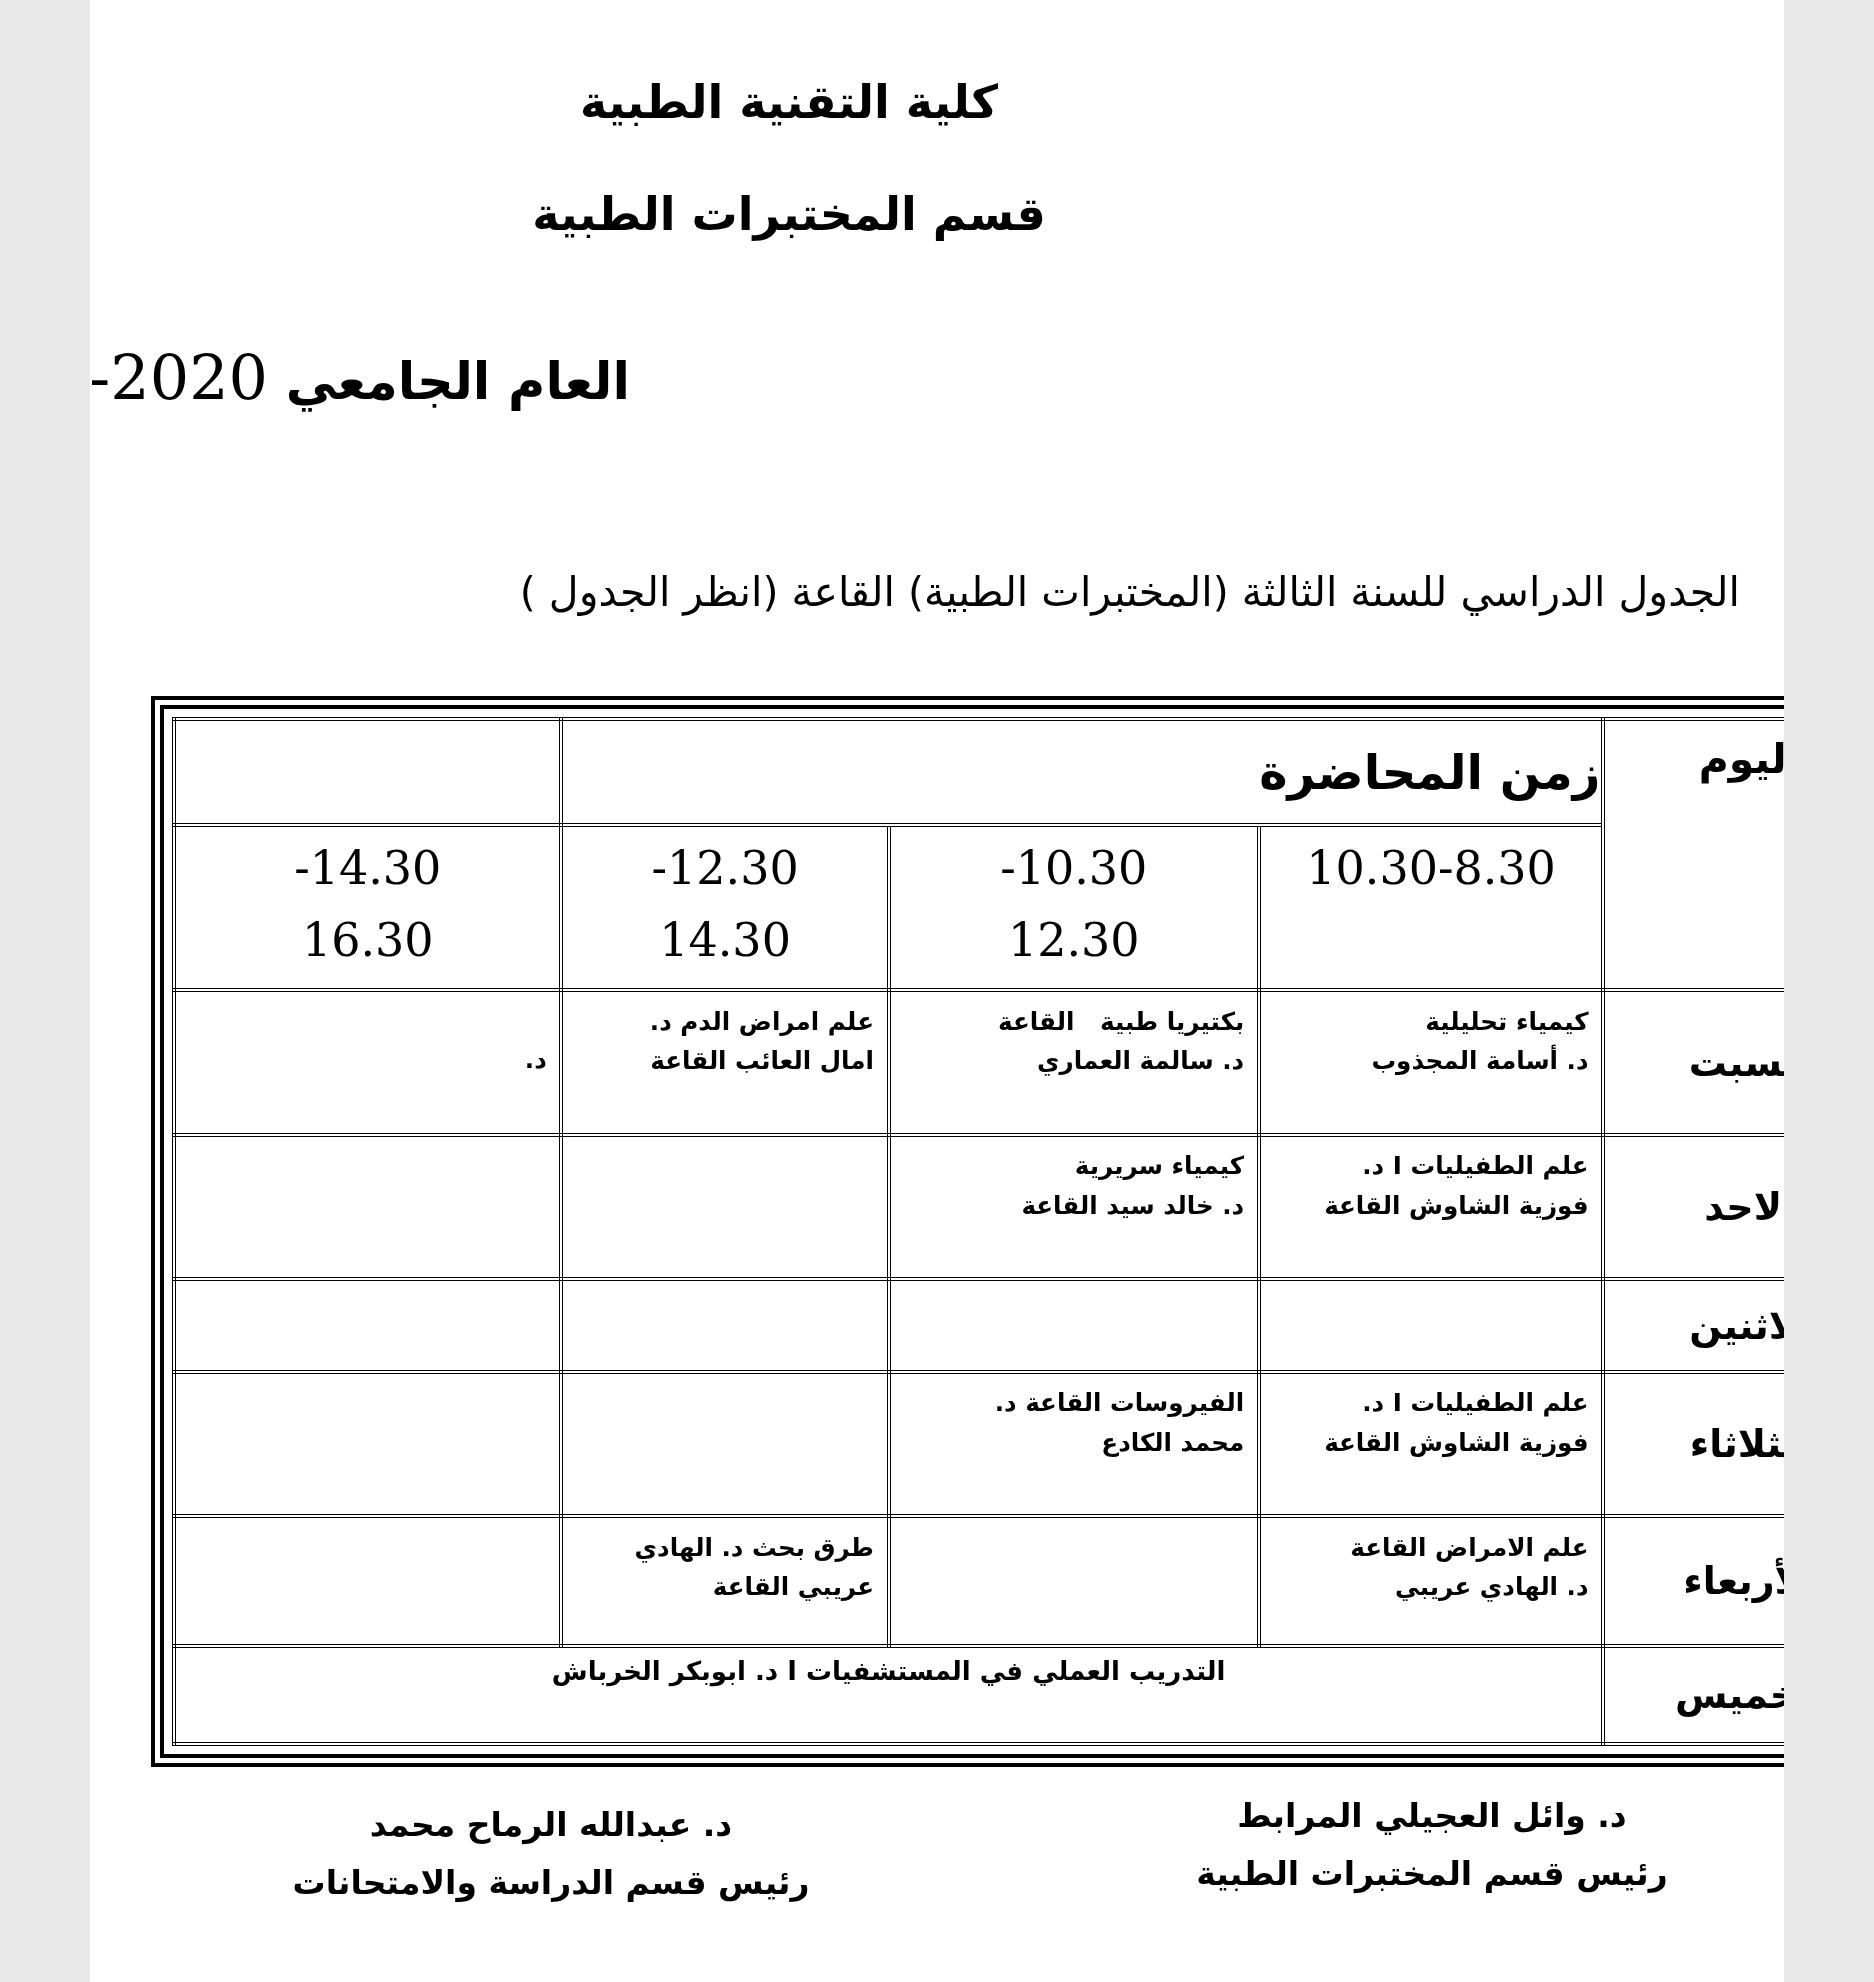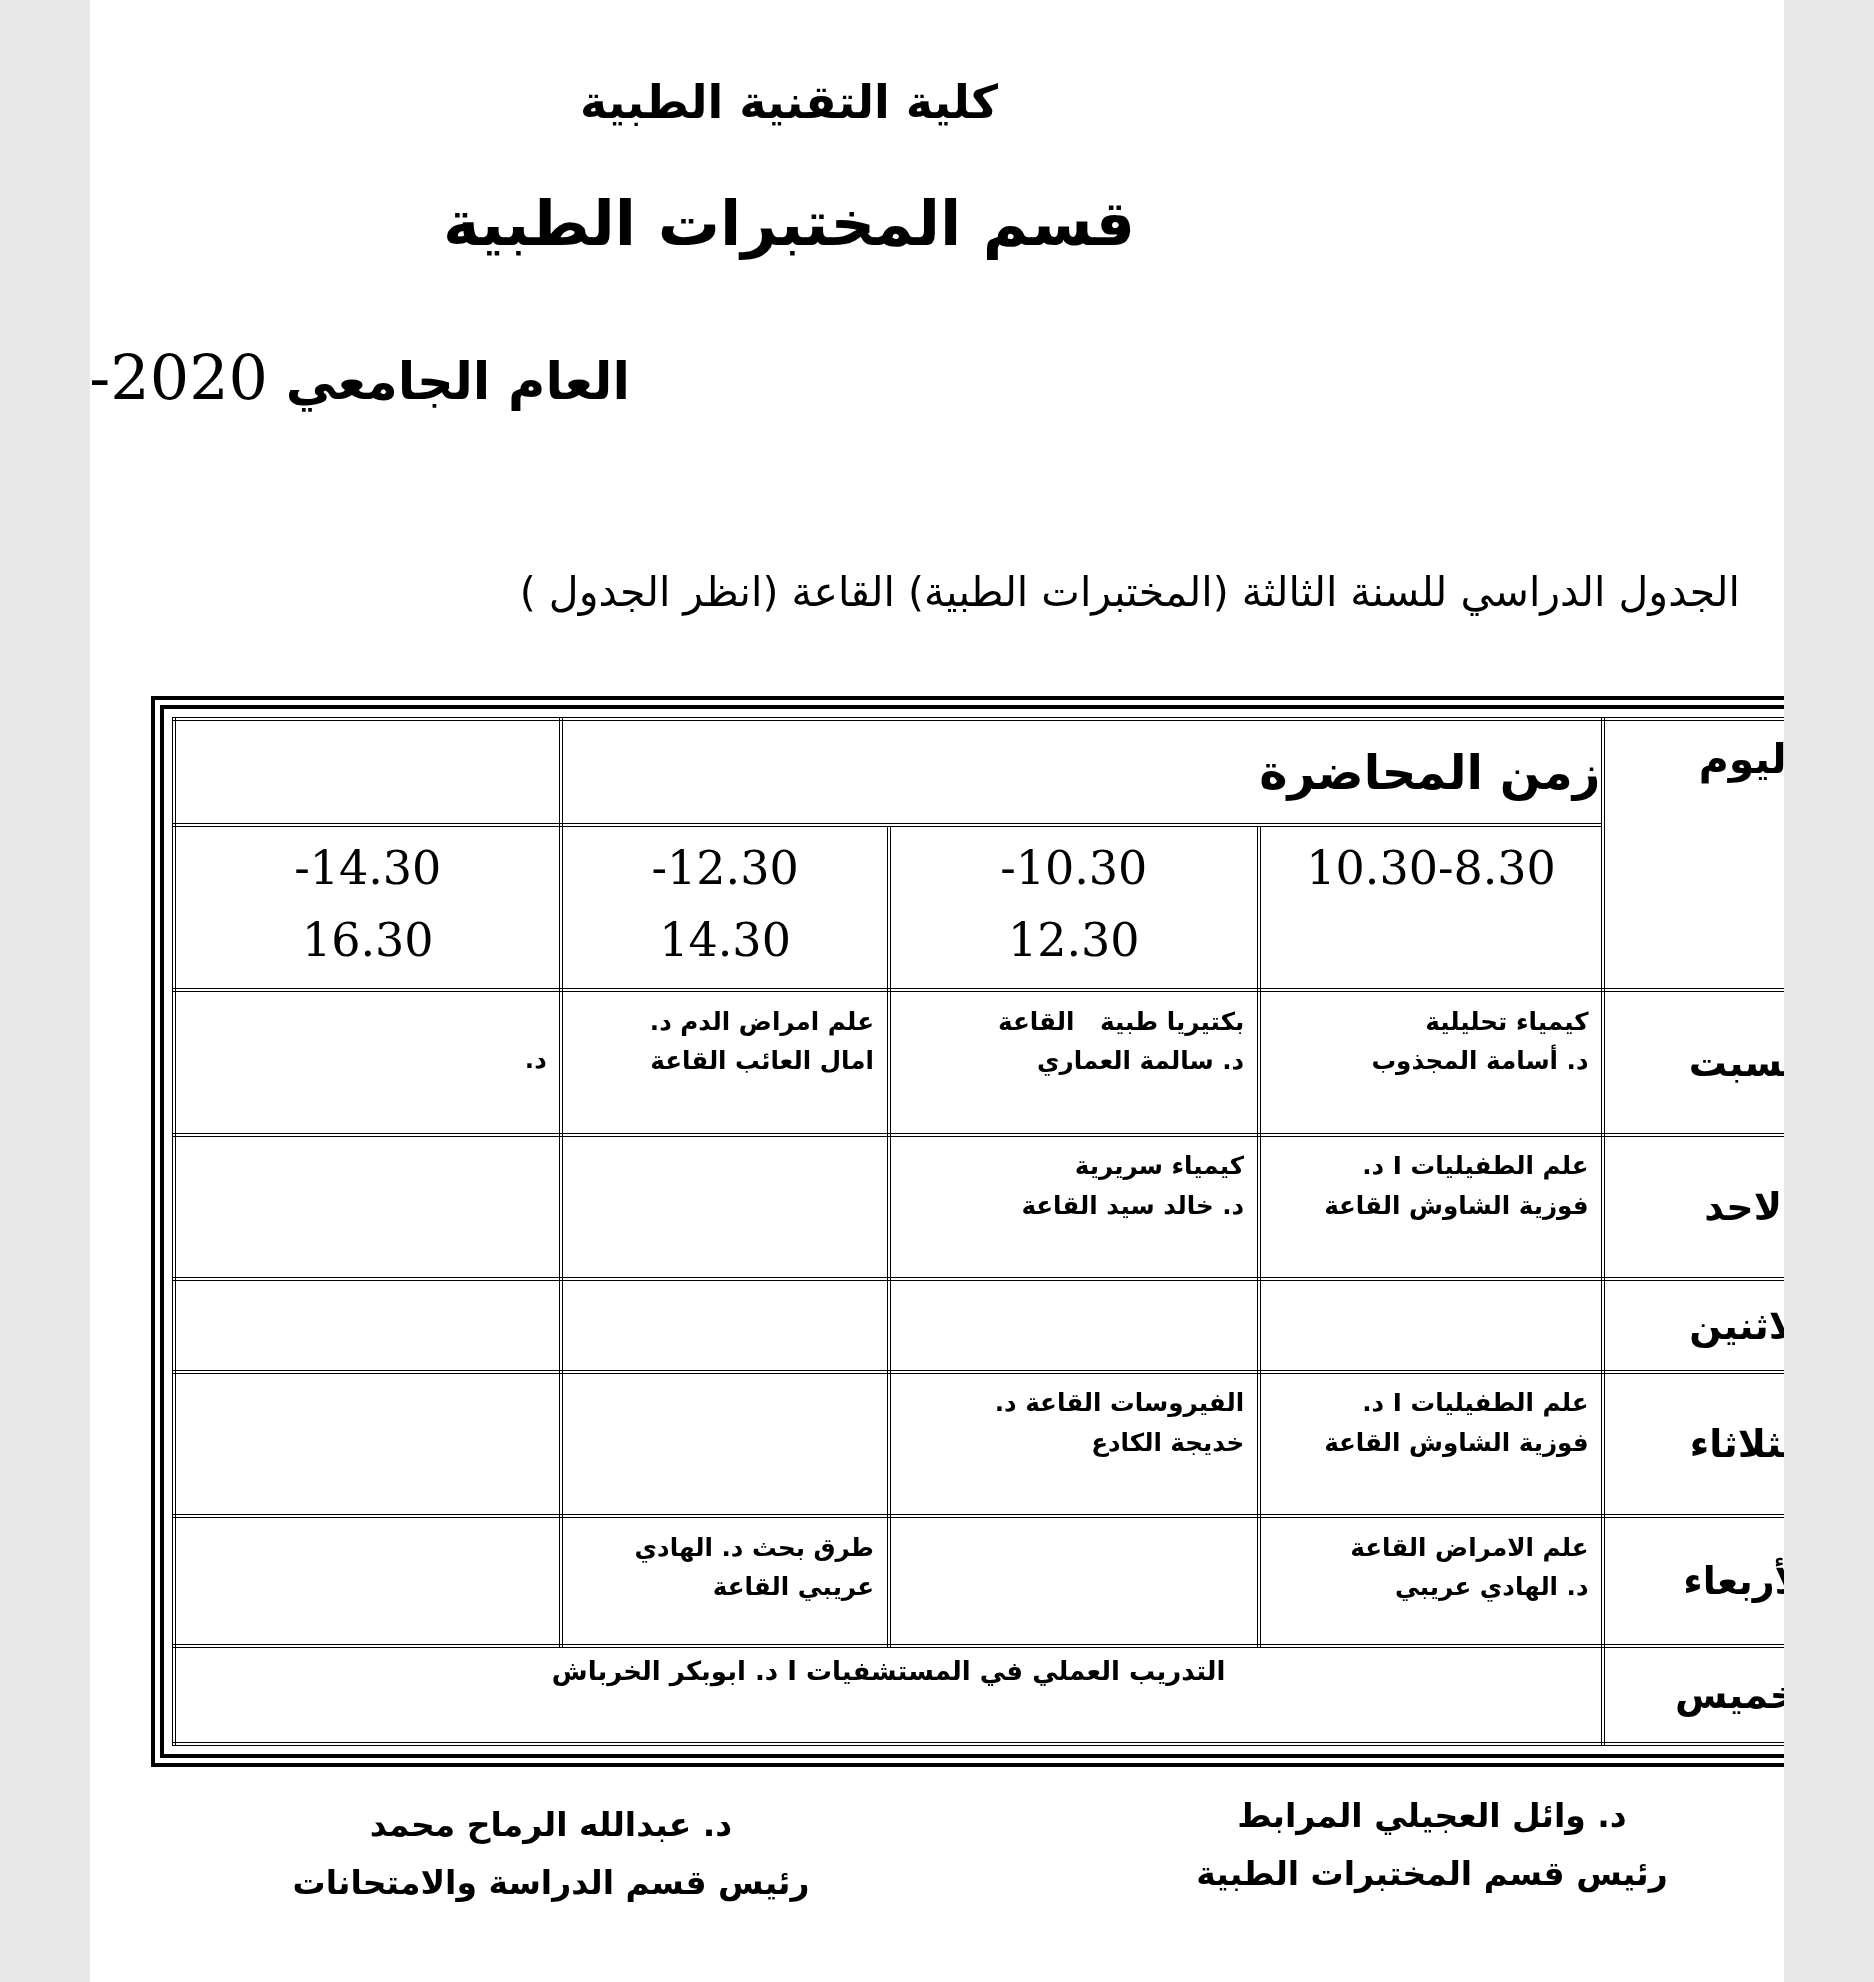--- a/index.html
+++ b/index.html
@@ -13,21 +13,21 @@
     direction:rtl;
     margin:0 auto;
   }
   
   .title-line1{
     position:absolute;top:75px;left:0;width:1398px;
     text-align:center;font-size:46px;font-weight:bold;
   }
   .title-line2{
     position:absolute;top:187px;left:0;width:1398px;
-    text-align:center;font-size:62px;font-weight:bold;
+    text-align:center;font-size:46px;font-weight:bold;
   }
   .year-line{
     position:absolute;top:341px;left:32px;width:508px;
     text-align:right;font-size:51px;font-weight:bold;
     white-space:nowrap;
   }
   .year-line .num{font-family:"DejaVu Serif", serif;font-weight:normal;font-size:62px;}
   .subtitle{
     position:absolute;top:568px;left:24px;right:44px;
     text-align:right;font-size:41px;font-weight:normal;
@@ -204,21 +204,21 @@
       </tr>
 
       <tr class="r-reg">
         <td class="day-name cell-day">الثلاثاء</td>
         <td class="subject">
           <div>علم الطفيليات I د.</div>
               <div>فوزية الشاوش القاعة</div>
         </td>
         <td class="subject">
           <div>الفيروسات القاعة د.</div>
-              <div>خديجة الكادع</div>
+              <div>محمد الكادع</div>
         </td>
         <td class="subject">
           <div></div>
               <div></div>
         </td>
         <td class="subject col-last">
           <div></div>
               <div></div>
         </td>
       </tr>

